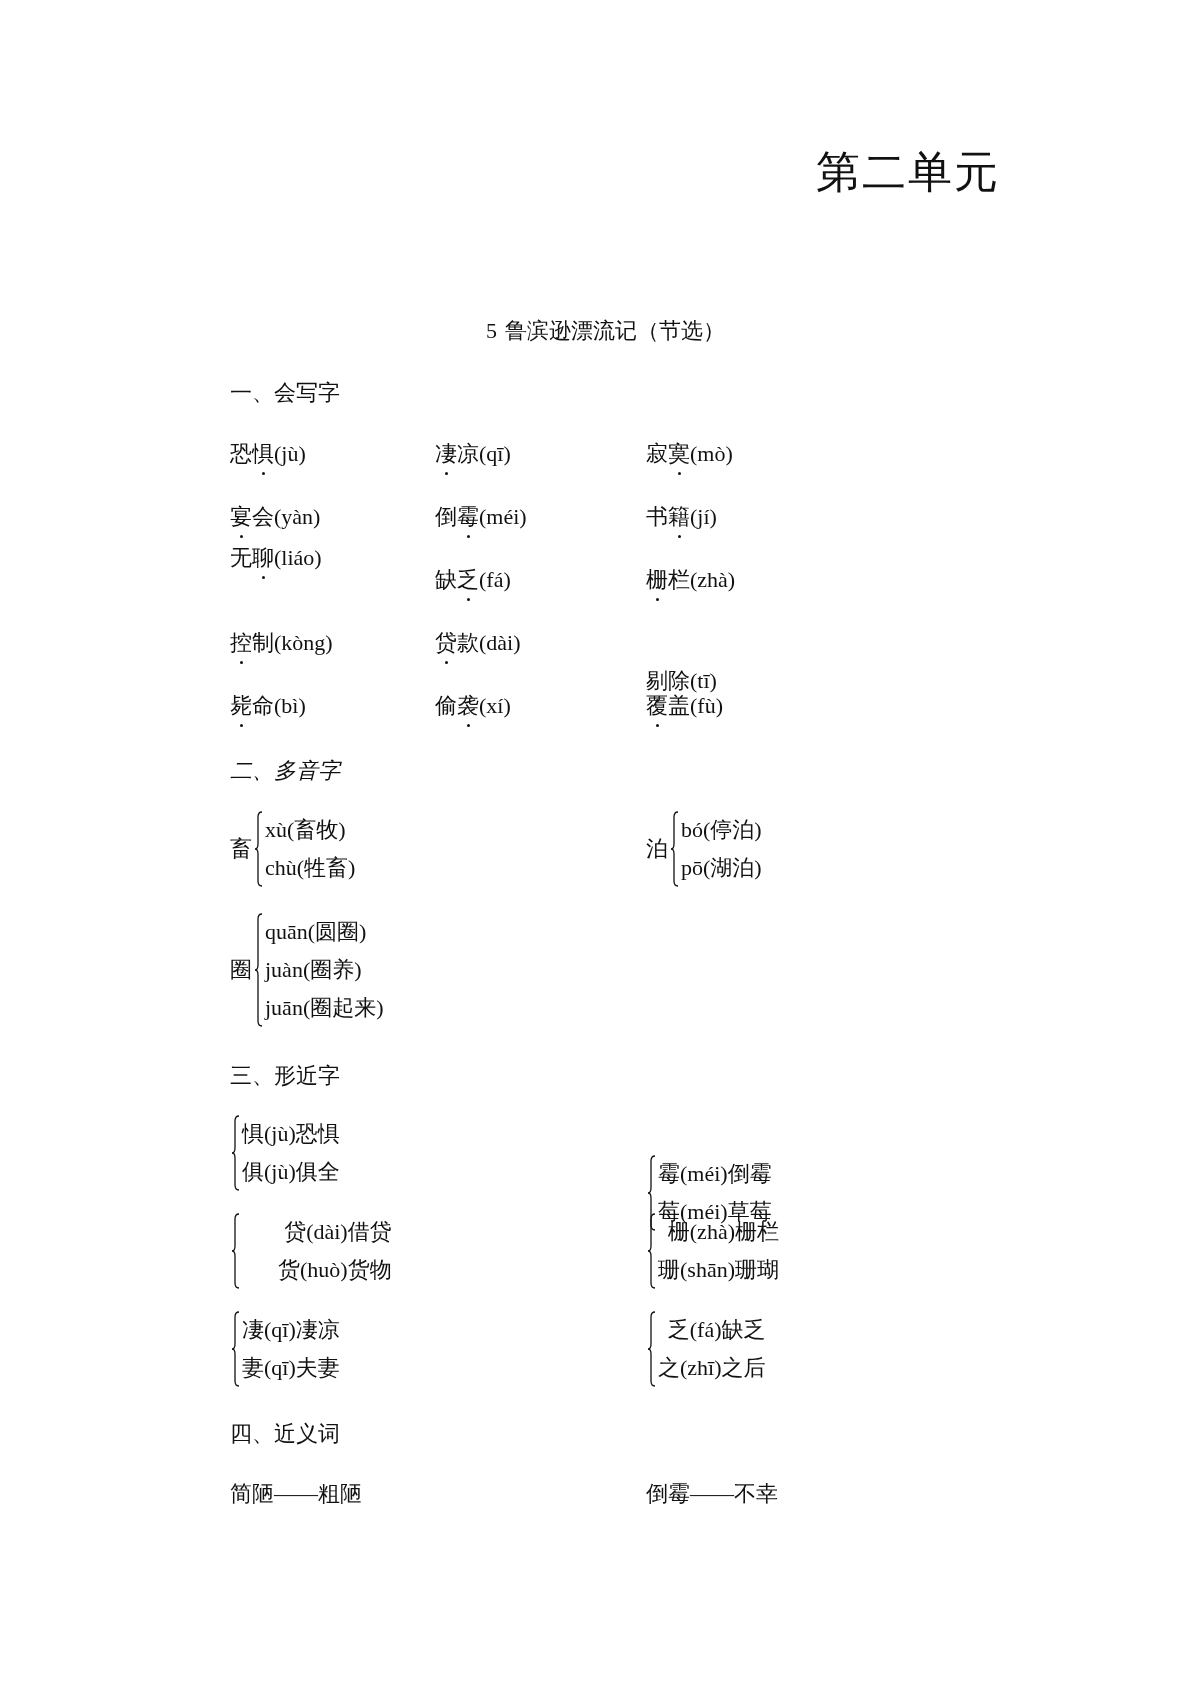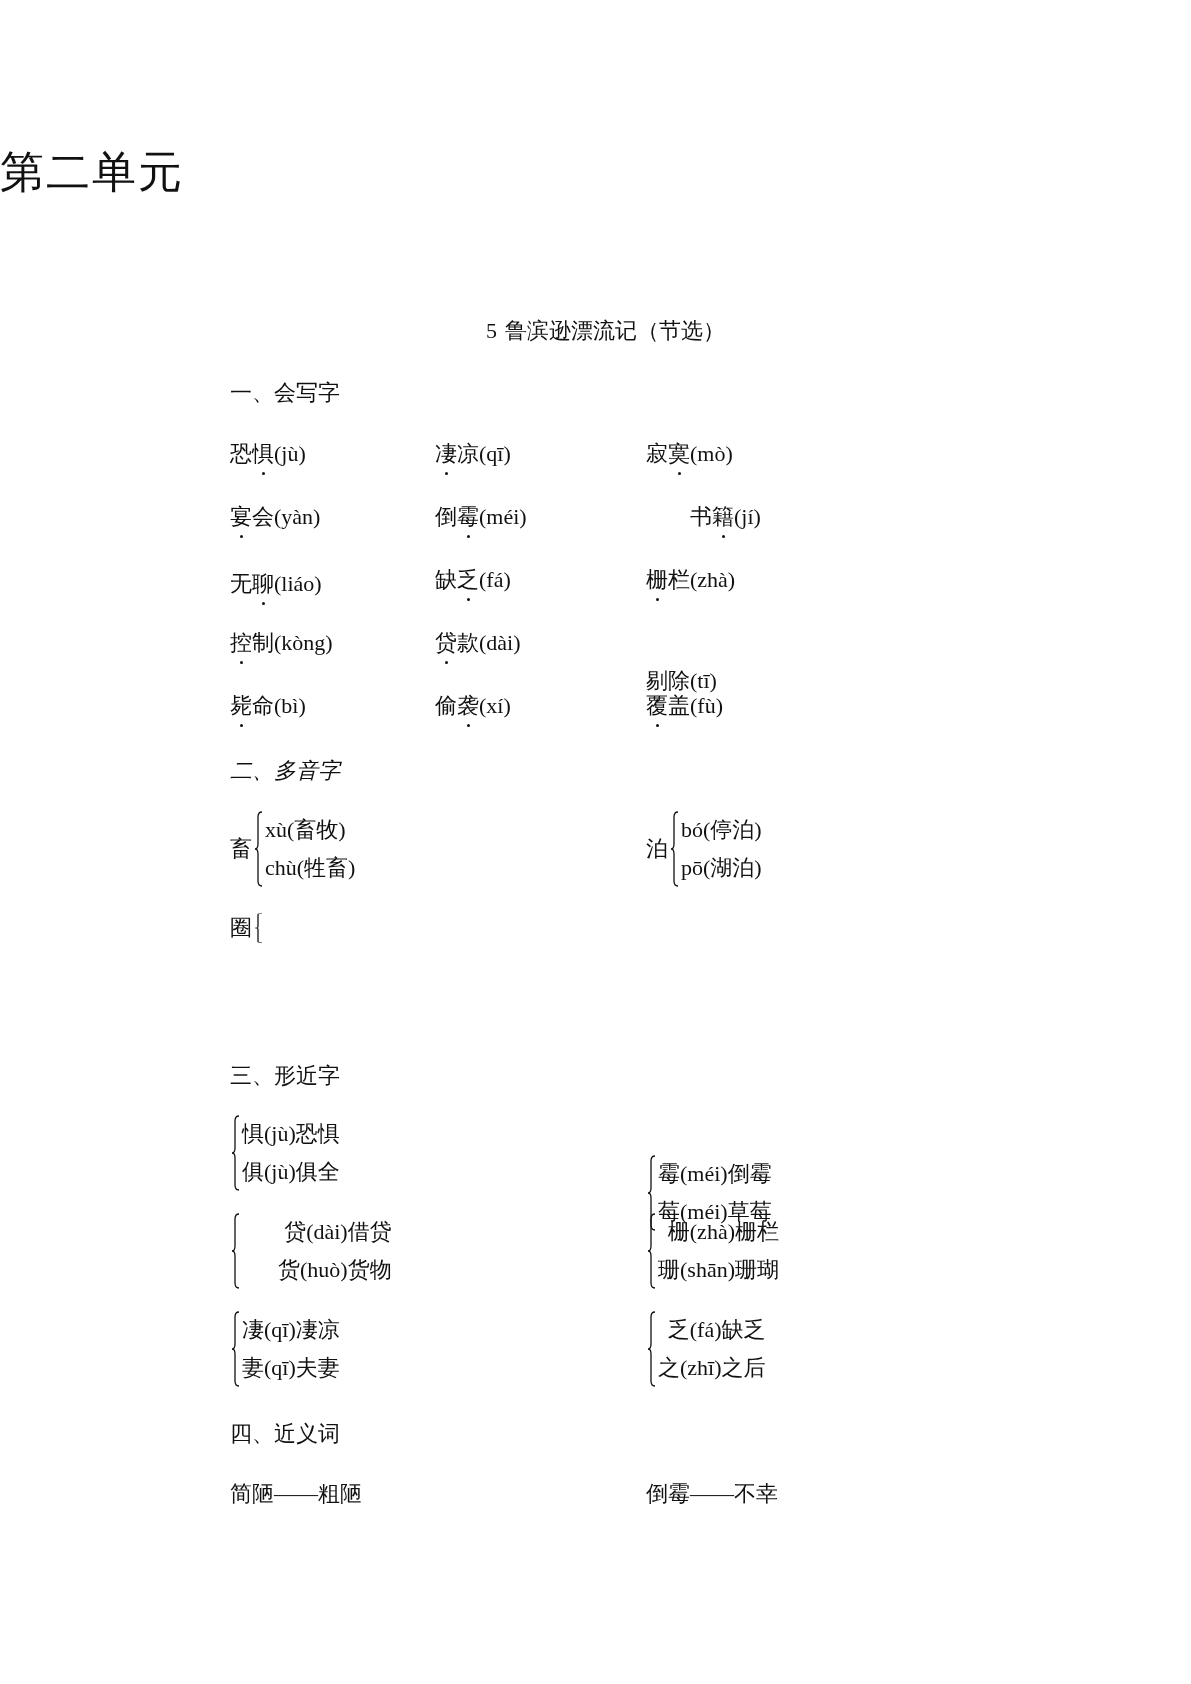--- a/index.html
+++ b/index.html
@@ -3,22 +3,22 @@
   <meta charset="utf-8">
   <style>
     html, body { margin: 0; padding: 0; background: #ffffff; }
     body {
       width: 1191px; height: 1684px; position: relative; overflow: hidden;
       color: #111111;
       font-family: "Liberation Serif", "DejaVu Serif", serif;
     }
     .unit-title {
       position: absolute; left: 0; width: 972px; top: 143px;
-      text-align: left; font-size: 44px; letter-spacing: 2px;
-      font-family: "DejaVu Sans", "Liberation Sans", sans-serif; font-weight: normal;
+      text-align: right; font-size: 44px; letter-spacing: 2px;
+      font-family: "DejaVu Sans", "Liberation Sans", sans-serif; font-weight: normal; padding-left: 28px;
     }
     .lesson-title {
       position: absolute; left: 0; width: 1191px; top: 316px;
       text-align: center; font-size: 22px;
       font-family: "DejaVu Sans", "Liberation Sans", sans-serif;
       padding-left: 20px; box-sizing: border-box;
     }
     .lesson-title .num { font-family: "Liberation Serif", serif; margin-right: 8px; }
     .section-heading {
       position: absolute; left: 230px; font-size: 22px;
@@ -64,23 +64,23 @@
   </div>
 
   <div class="section-heading" style="top:378px;">一、会写字</div>
 
   <div class="word" style="left:230px;top:439px;"><span>恐</span><span class="dot">惧</span><span></span><span>(jù)</span></div>
   <div class="word" style="left:435px;top:439px;"><span></span><span class="dot">凄</span><span>凉</span><span>(qī)</span></div>
   <div class="word" style="left:646px;top:439px;"><span>寂</span><span class="dot">寞</span><span></span><span>(mò)</span></div>
 
   <div class="word" style="left:230px;top:502px;"><span></span><span class="dot">宴</span><span>会</span><span>(yàn)</span></div>
   <div class="word" style="left:435px;top:502px;"><span>倒</span><span class="dot">霉</span><span></span><span>(méi)</span></div>
-  <div class="word" style="left:646px;top:502px;margin-left:44px;"><span>书</span><span class="dot">籍</span><span></span><span>(jí)</span></div>
-
-  <div class="word" style="left:230px;top:569px;"><span>无</span><span class="dot">聊</span><span></span><span>(liáo)</span></div>
+  <div class="word" style="left:646px;top:502px;"><span>书</span><span class="dot">籍</span><span></span><span>(jí)</span></div>
+
+  <div class="word" style="left:230px;top:543px;"><span>无</span><span class="dot">聊</span><span></span><span>(liáo)</span></div>
   <div class="word" style="left:435px;top:565px;"><span>缺</span><span class="dot">乏</span><span></span><span>(fá)</span></div>
   <div class="word" style="left:646px;top:565px;"><span></span><span class="dot">栅</span><span>栏</span><span>(zhà)</span></div>
 
   <div class="word" style="left:230px;top:628px;"><span></span><span class="dot">控</span><span>制</span><span>(kòng)</span></div>
   <div class="word" style="left:435px;top:628px;"><span></span><span class="dot">贷</span><span>款</span><span>(dài)</span></div>
   <div class="word" style="left:646px;top:628px;margin-top:38px;"><span></span><span class="dot">剔</span><span>除</span><span>(tī)</span></div>
 
   <div class="word" style="left:230px;top:691px;"><span></span><span class="dot">毙</span><span>命</span><span>(bì)</span></div>
   <div class="word" style="left:435px;top:691px;"><span>偷</span><span class="dot">袭</span><span></span><span>(xí)</span></div>
   <div class="word" style="left:646px;top:691px;"><span></span><span class="dot">覆</span><span>盖</span><span>(fù)</span></div>
@@ -113,20 +113,25 @@
     </span>
   </div>
 
   <div class="poly" style="left:230px;top:913px;">
     <span class="head">圈</span>
     <span class="brace">
         <svg viewBox="0 0 8 114" preserveAspectRatio="none">
           <path d="M7 1 Q3 1 3 6 L3 52 Q3 57 0 57 Q3 57 3 62 L3 108 Q3 113 7 113" fill="none" stroke="#111" stroke-width="1.3"></path>
         </svg>
       </span>
+    <span class="lines">
+      <span>quān(圆圈)</span>
+      <span>juàn(圈养)</span>
+      <span>juān(圈起来)</span>
+    </span>
   </div>
 
   <div class="section-heading" style="top:1061px;">三、形近字</div>
 
   <div class="pair" style="left:232px;top:1115px;">
     <span class="brace">
         <svg viewBox="0 0 8 76" preserveAspectRatio="none">
           <path d="M7 1 Q3 1 3 6 L3 33 Q3 38 0 38 Q3 38 3 43 L3 70 Q3 75 7 75" fill="none" stroke="#111" stroke-width="1.3"></path>
         </svg>
       </span>

